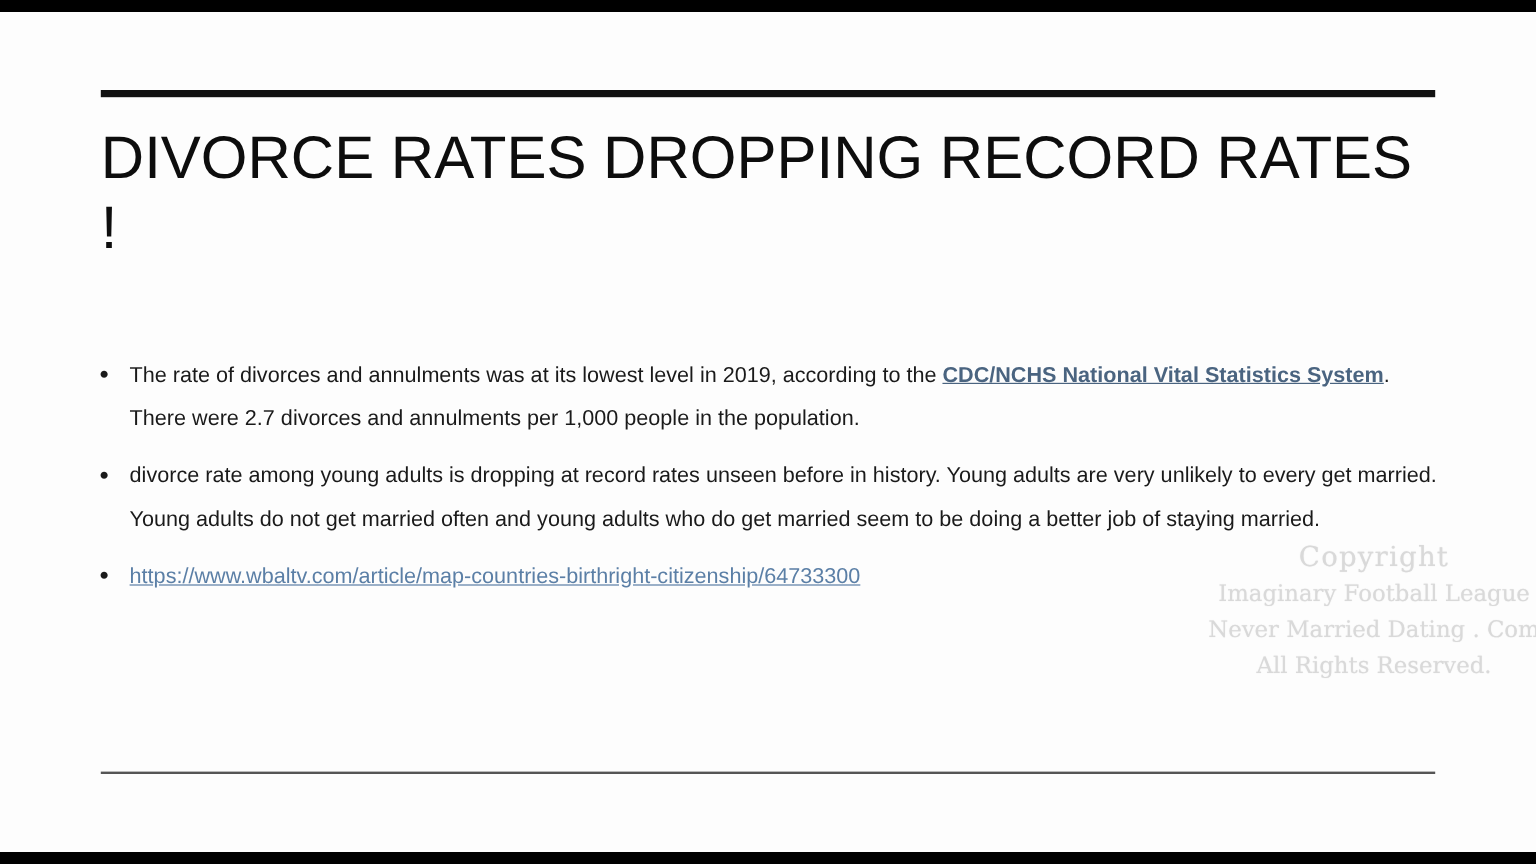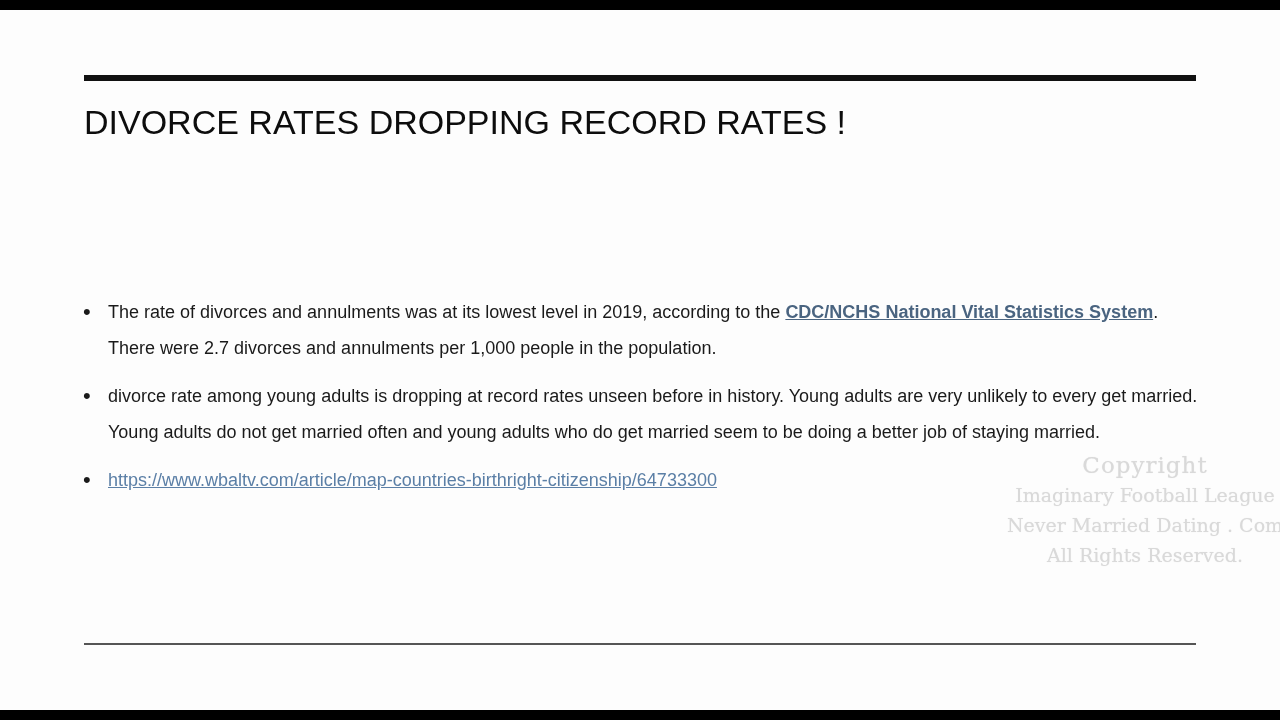--- a/index.html
+++ b/index.html
@@ -40,21 +40,21 @@
     top: 633px;
     width: 1112px;
     height: 2px;
     background: #555;
   }
   .title {
     position: absolute;
     left: 84px;
     top: 92px;
     width: 1110px;
-    font-size: 34px;
+    font-size: 50px;
     line-height: 1.18;
     font-weight: 400;
     color: #0d0d0d;
     letter-spacing: 0px;
     white-space: pre-wrap;
   }
   .bullets {
     position: absolute;
     left: 78px;
     top: 285px;

